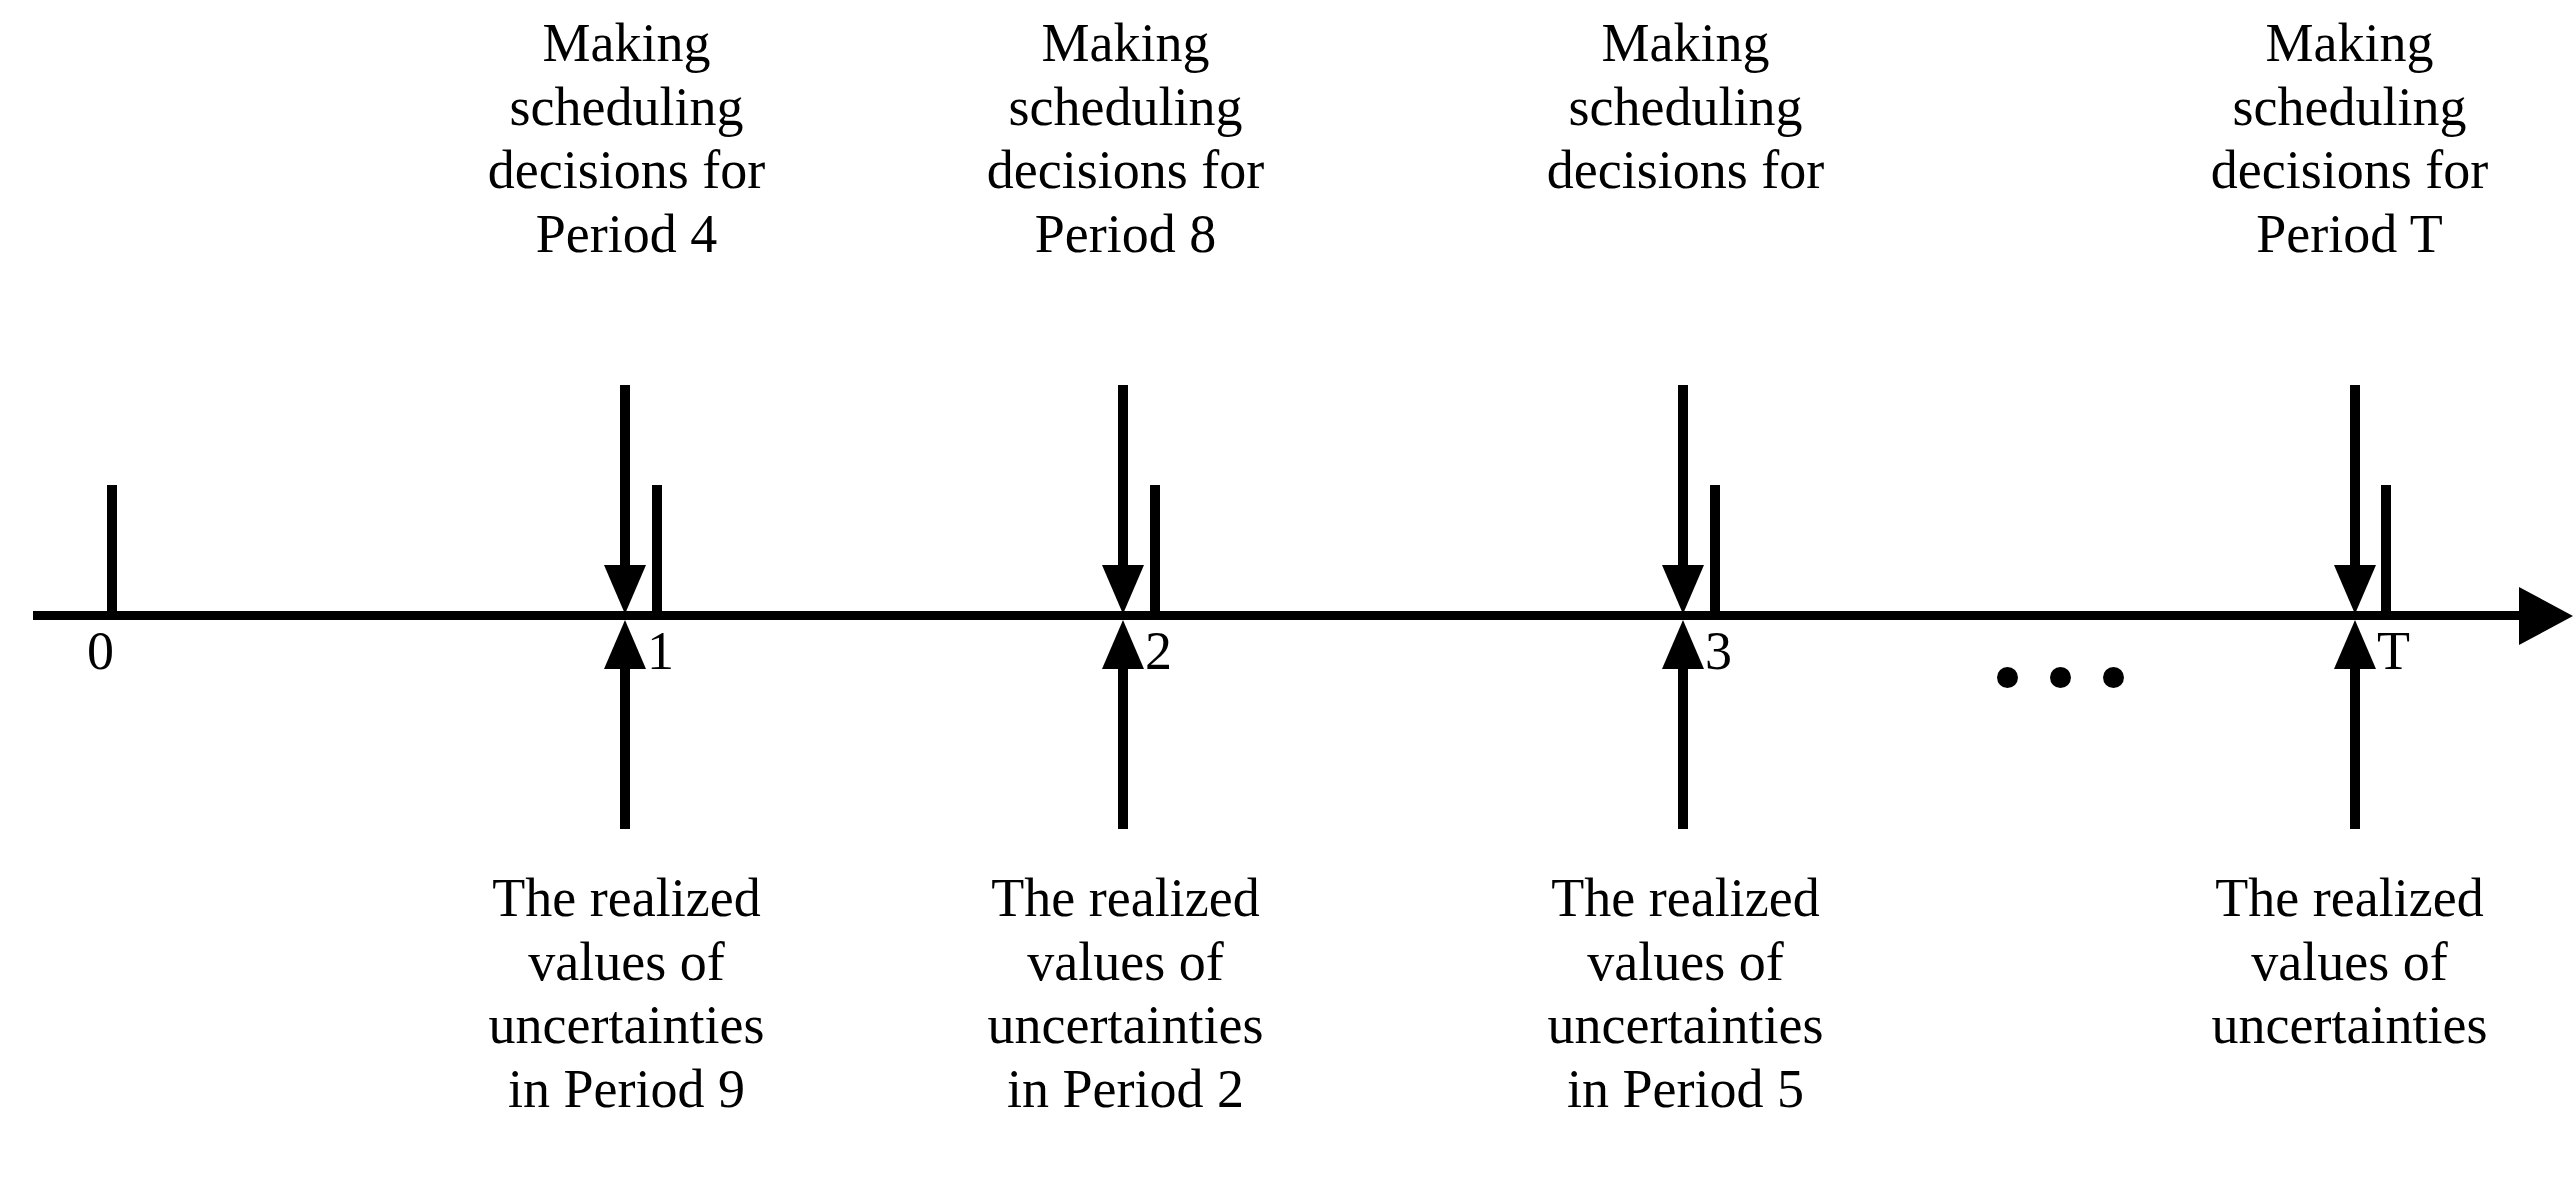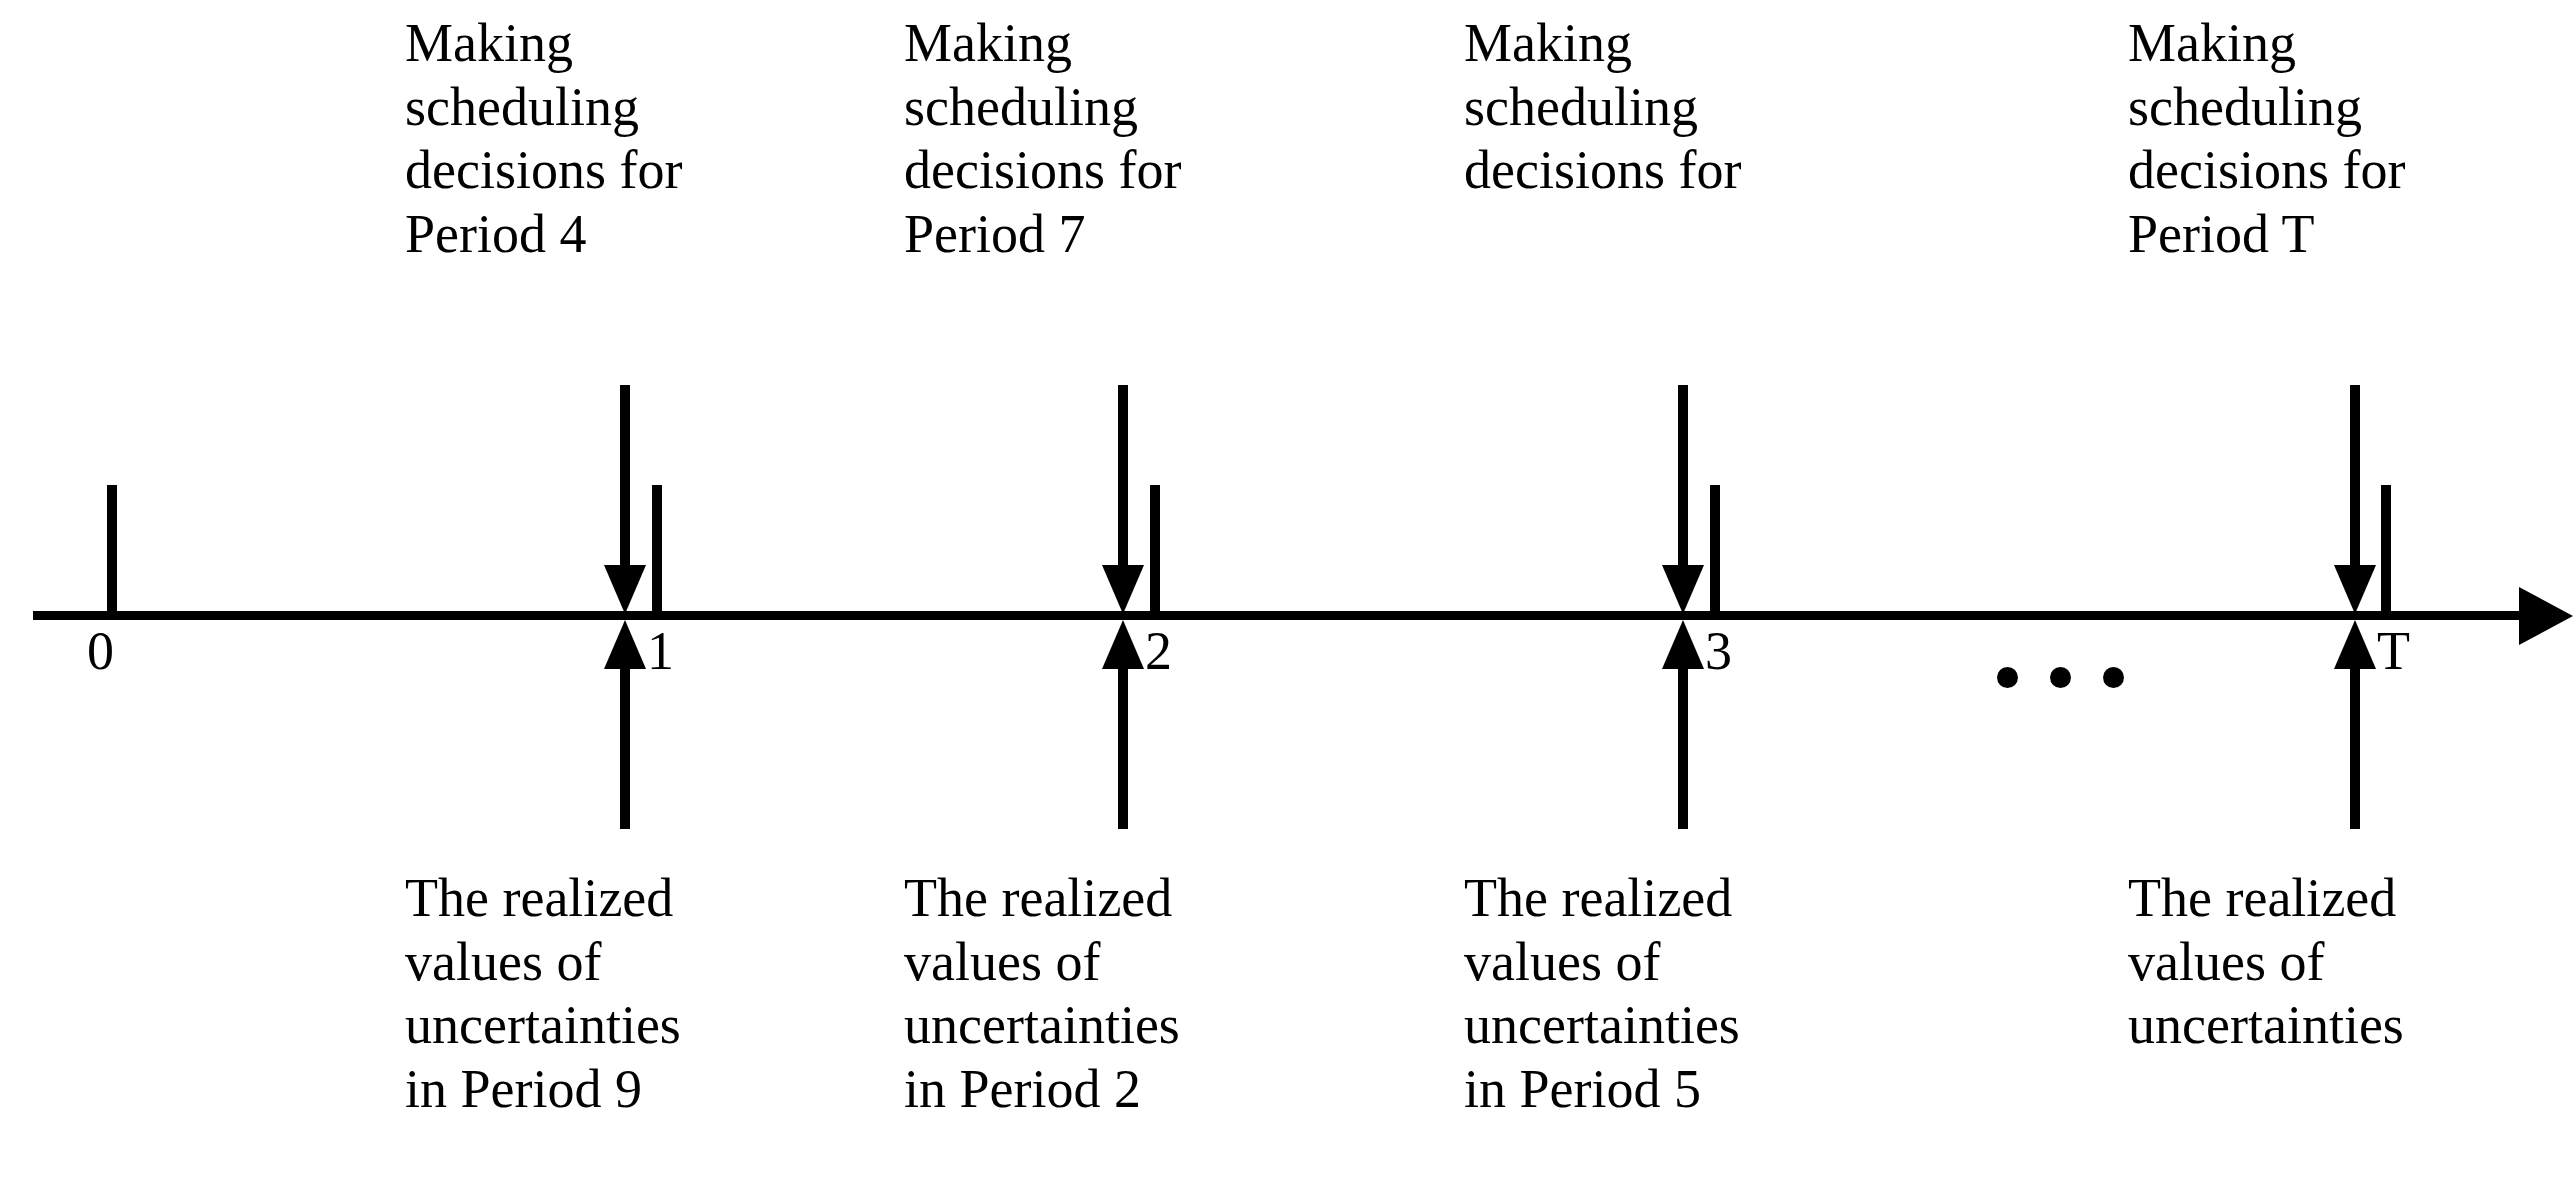--- a/index.html
+++ b/index.html
@@ -94,21 +94,21 @@
     left: 15.6px;
     top: 35px;
     width: 10.4px;
     height: 174px;
     background: #000000;
   }
 
   
   .caption {
     position: absolute;
-    text-align: left;
+    text-align: center;
     font-size: 54px;
     line-height: 1.18;
   }
   .caption-top { }
   .caption-bottom { }
 
   
   .ellipsis {
     position: absolute;
     display: flex;
@@ -131,21 +131,21 @@
     <div>Making</div>
     <div>scheduling</div>
     <div>decisions for</div>
     <div>Period 4</div>
   </div>
 
   <div class="caption caption-top" style="left:904px; top:12px; width:443px;">
     <div>Making</div>
     <div>scheduling</div>
     <div>decisions for</div>
-    <div>Period 7</div>
+    <div>Period 8</div>
   </div>
 
   <div class="caption caption-top" style="left:1464px; top:12px; width:443px;">
     <div>Making</div>
     <div>scheduling</div>
     <div>decisions for</div>
   </div>
 
   <div class="caption caption-top" style="left:2128px; top:12px; width:443px;">
     <div>Making</div>

